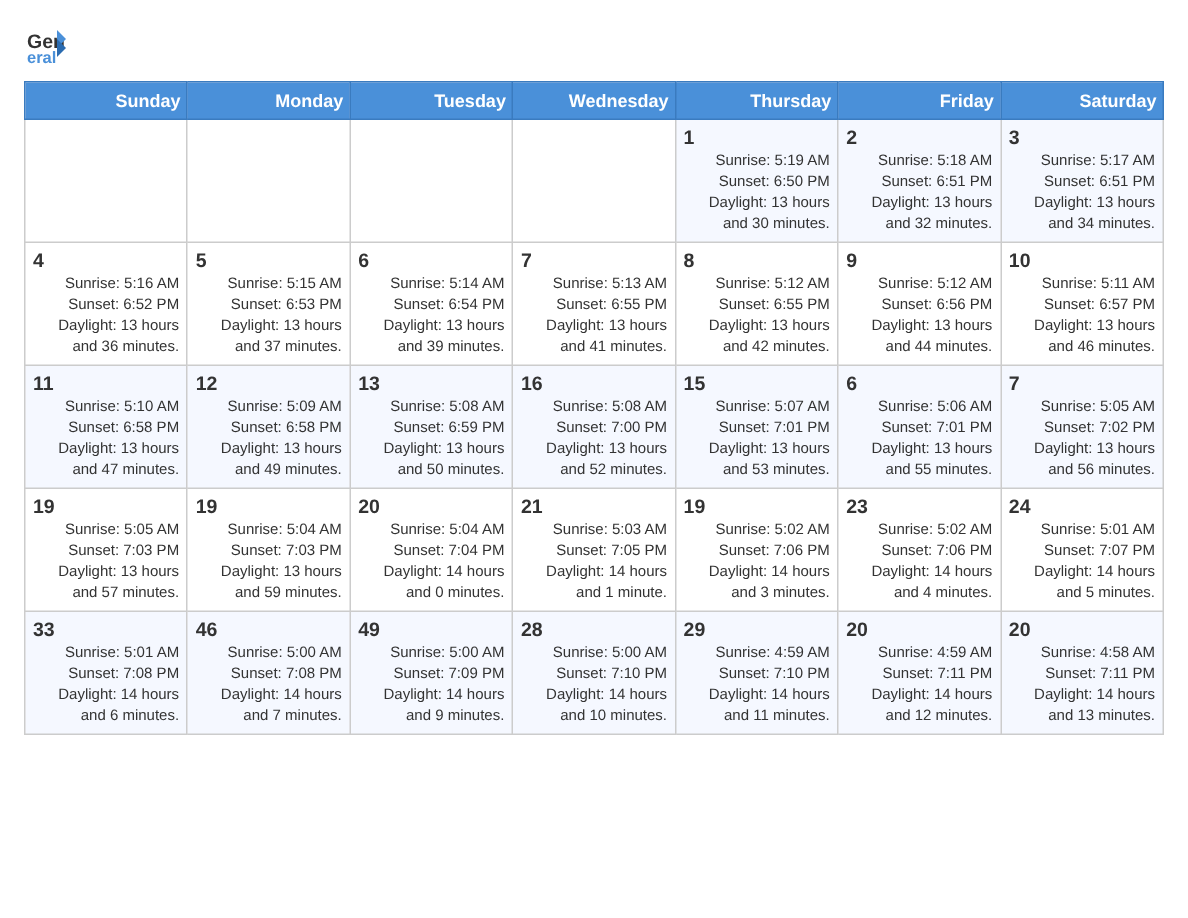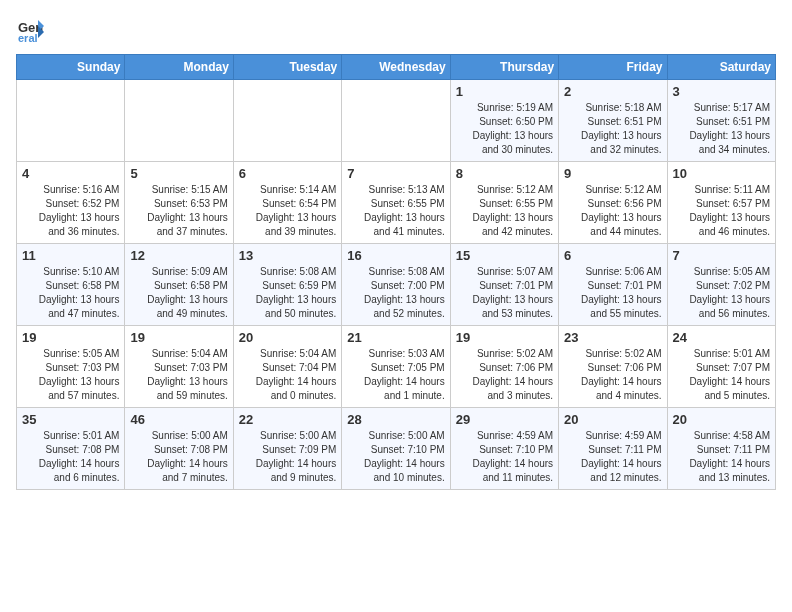--- a/index.html
+++ b/index.html
@@ -228,29 +228,29 @@
           <span class="day-number">23</span>
           <div class="day-info">Sunrise: 5:02 AM<br>Sunset: 7:06 PM<br>Daylight: 14 hours<br>and 4 minutes.</div>
         </td>
         <td>
           <span class="day-number">24</span>
           <div class="day-info">Sunrise: 5:01 AM<br>Sunset: 7:07 PM<br>Daylight: 14 hours<br>and 5 minutes.</div>
         </td>
       </tr>
       <tr>
         <td>
-          <span class="day-number">35</span>
+          <span class="day-number">33</span>
           <div class="day-info">Sunrise: 5:01 AM<br>Sunset: 7:08 PM<br>Daylight: 14 hours<br>and 6 minutes.</div>
         </td>
         <td>
           <span class="day-number">46</span>
           <div class="day-info">Sunrise: 5:00 AM<br>Sunset: 7:08 PM<br>Daylight: 14 hours<br>and 7 minutes.</div>
         </td>
         <td>
-          <span class="day-number">22</span>
+          <span class="day-number">49</span>
           <div class="day-info">Sunrise: 5:00 AM<br>Sunset: 7:09 PM<br>Daylight: 14 hours<br>and 9 minutes.</div>
         </td>
         <td>
           <span class="day-number">28</span>
           <div class="day-info">Sunrise: 5:00 AM<br>Sunset: 7:10 PM<br>Daylight: 14 hours<br>and 10 minutes.</div>
         </td>
         <td>
           <span class="day-number">29</span>
           <div class="day-info">Sunrise: 4:59 AM<br>Sunset: 7:10 PM<br>Daylight: 14 hours<br>and 11 minutes.</div>
         </td>

